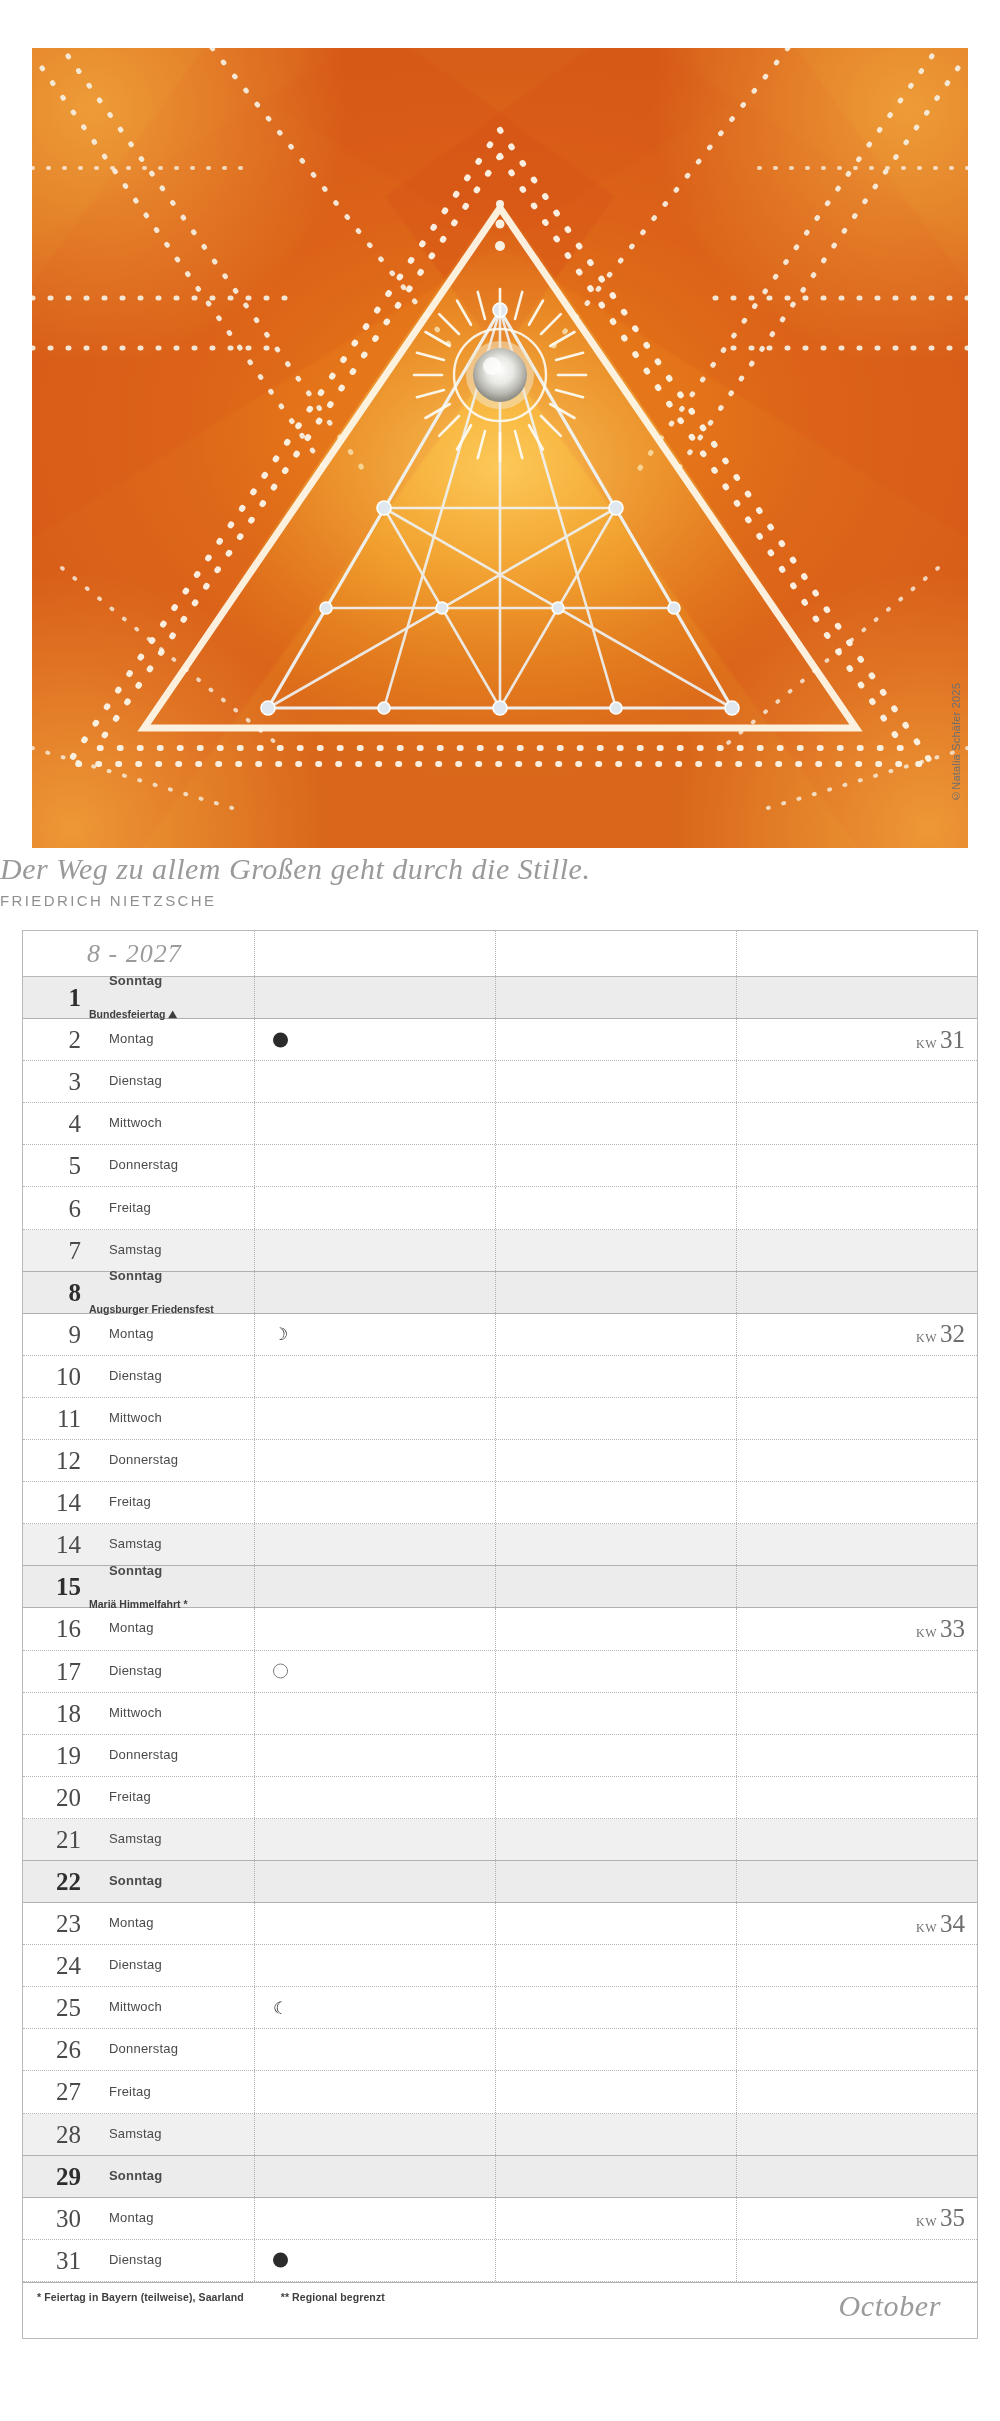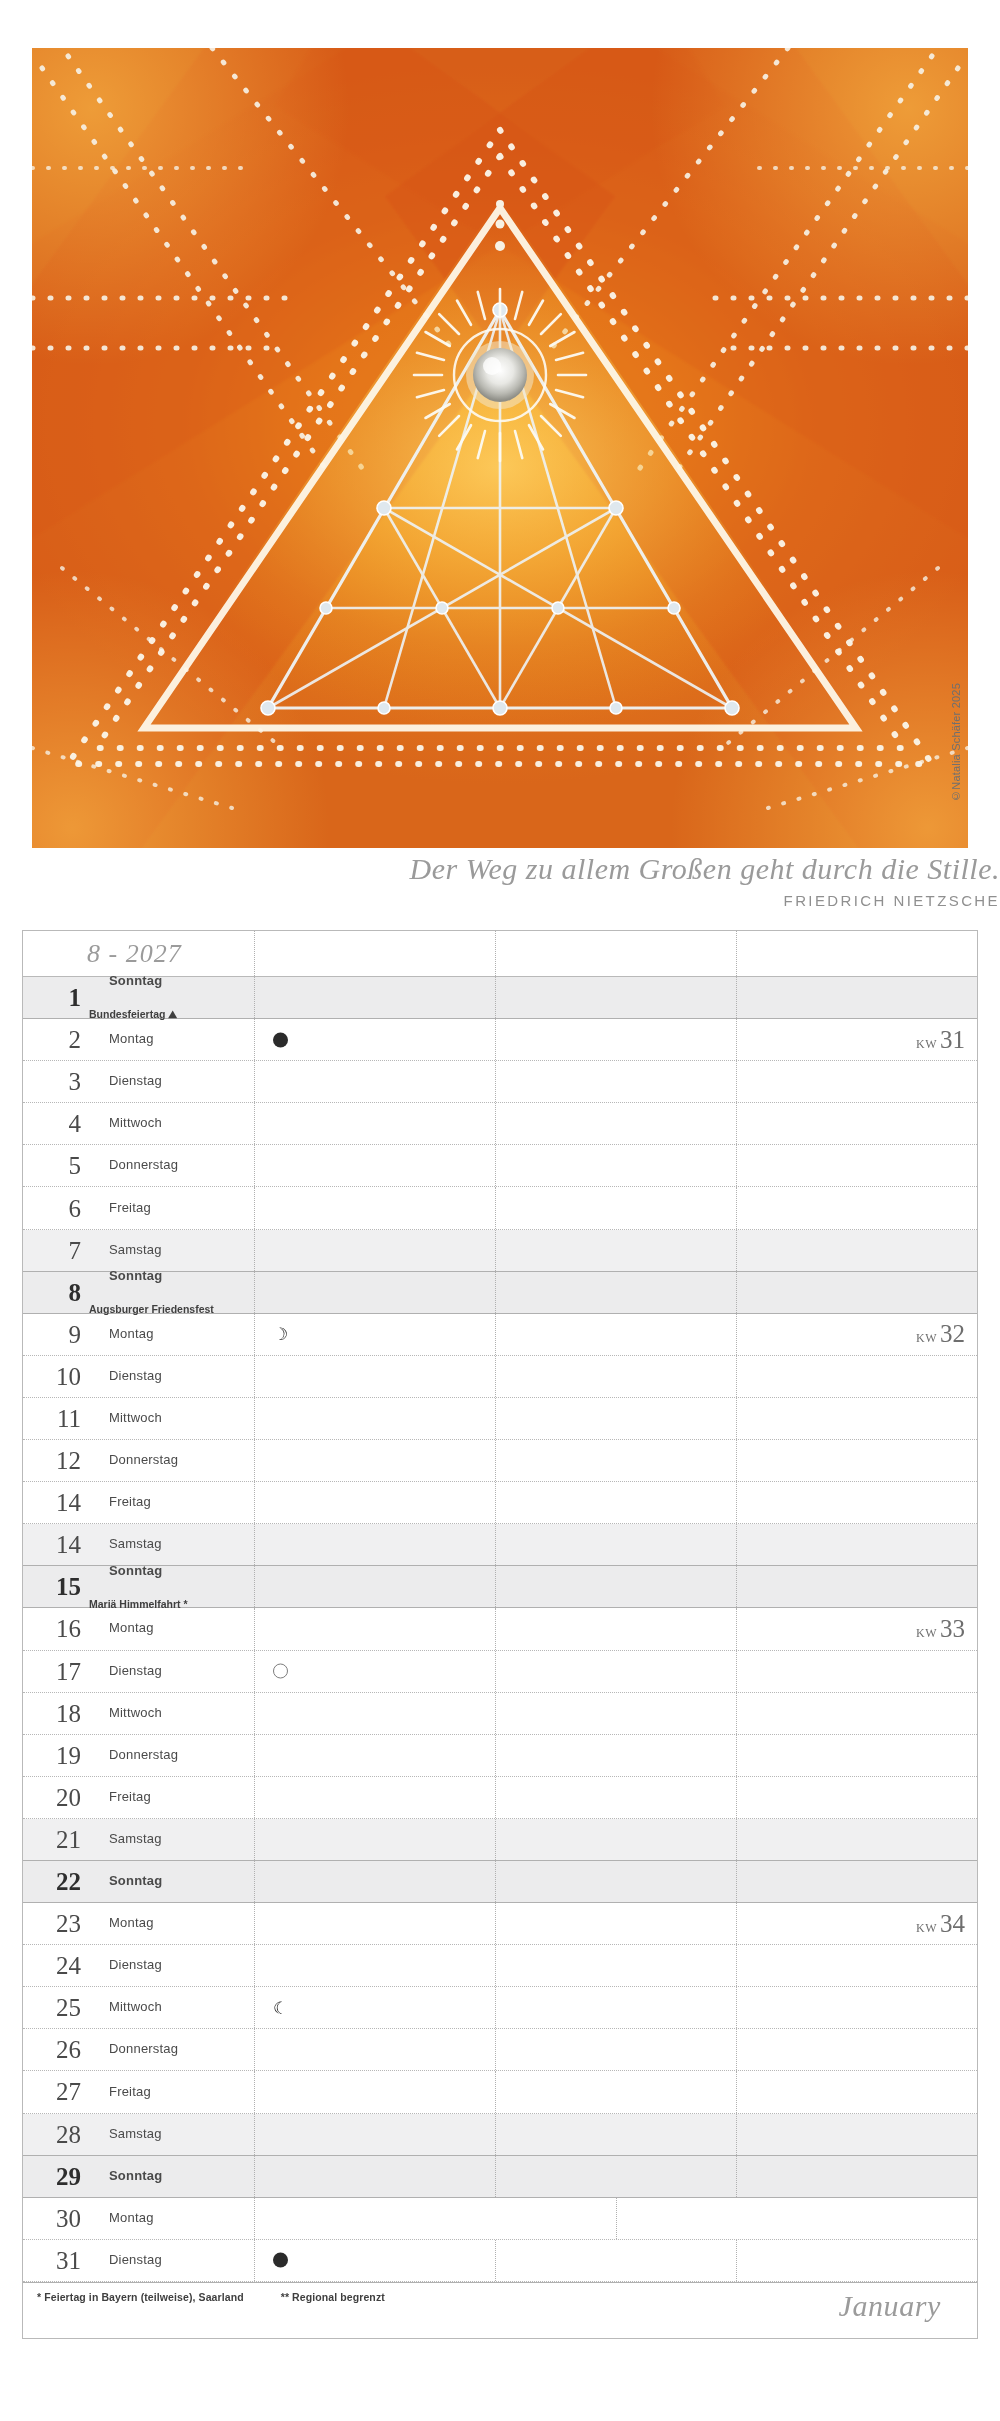--- a/index.html
+++ b/index.html
@@ -75,21 +75,21 @@
     writing-mode: vertical-rl;
     transform: rotate(180deg);
     font-family: "Liberation Sans", sans-serif;
   }
 
   
   .quote {
     position: absolute;
     left: 0; right: 0;
     top: 852px;
-    text-align: right;
+    text-align: left;
   }
   .quote-text {
     font-family: "Liberation Serif", serif;
     font-style: italic;
     font-size: 30px;
     color: #9a9a9a;
     letter-spacing: .5px;
   }
   .quote-author {
     margin-top: 6px;
@@ -773,20 +773,23 @@
         </div>
         <div class="row">
           <div class="c-date">
             <div class="daynum">30</div>
             <div class="daymeta">
               <div class="dayname">Montag</div>
             </div>
           </div>
           <div class="c-col"></div>
           <div class="c-col"></div>
+          <div class="c-col">
+            <div class="kw"><span class="kw-lbl">KW</span><span class="kw-num">35</span></div>
+          </div>
         </div>
         <div class="row">
           <div class="c-date">
             <div class="daynum">31</div>
             <div class="daymeta">
               <div class="dayname">Dienstag</div>
             </div>
           </div>
           <div class="c-col">
             <div class="moon new"></div>
@@ -794,17 +797,17 @@
           <div class="c-col"></div>
           <div class="c-col"></div>
         </div>
       </div>
 
     <div class="cal-foot">
       <div class="footnotes">
         <span>* Feiertag in Bayern (teilweise), Saarland</span>
         <span>** Regional begrenzt</span>
       </div>
-      <div class="month-foot">January</div>
+      <div class="month-foot">October</div>
     </div>
   </div>
 
 </div>
 
 </body></html>

